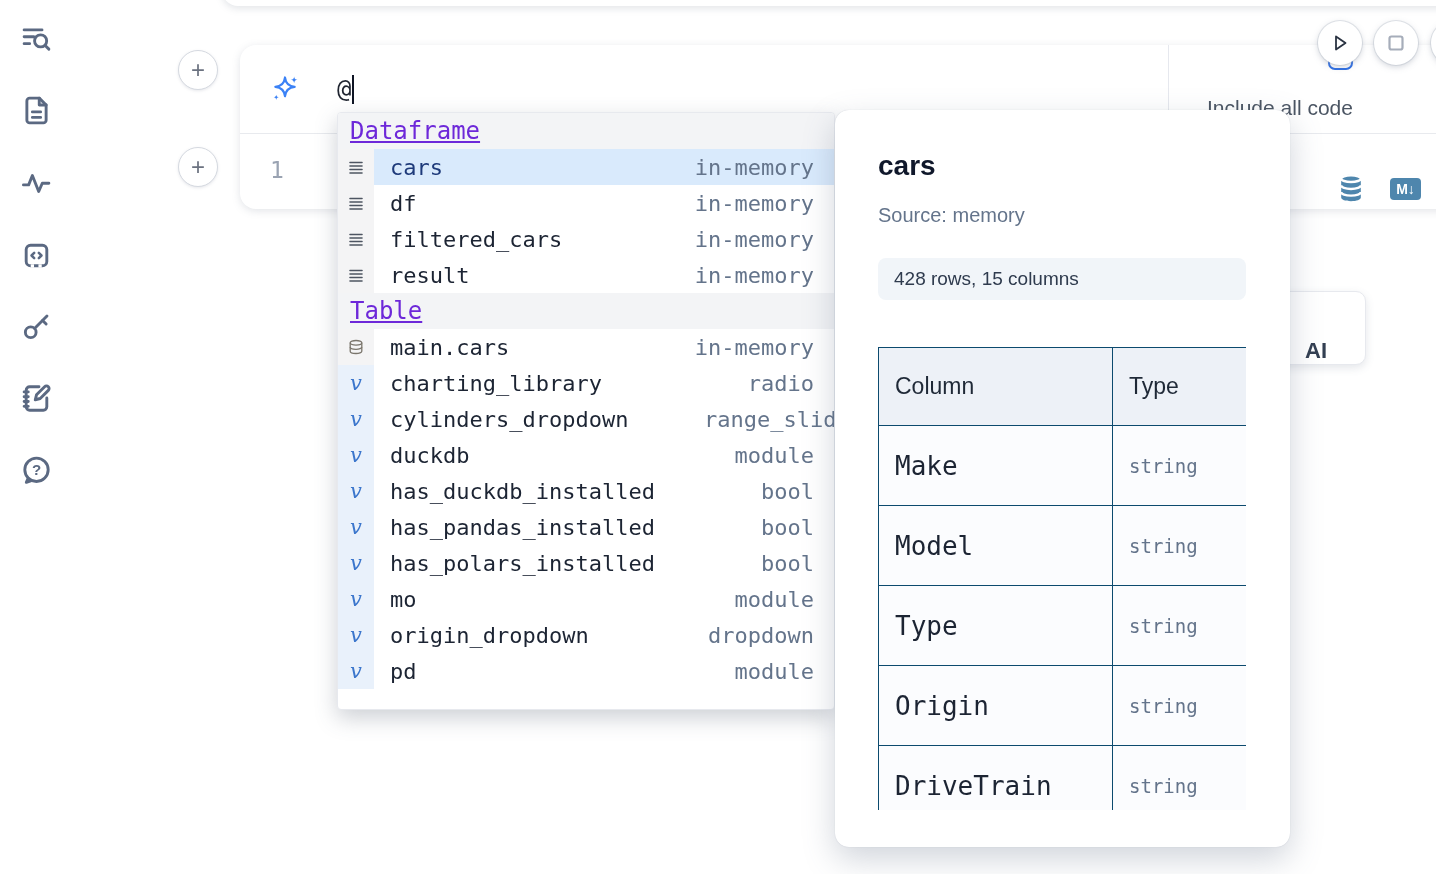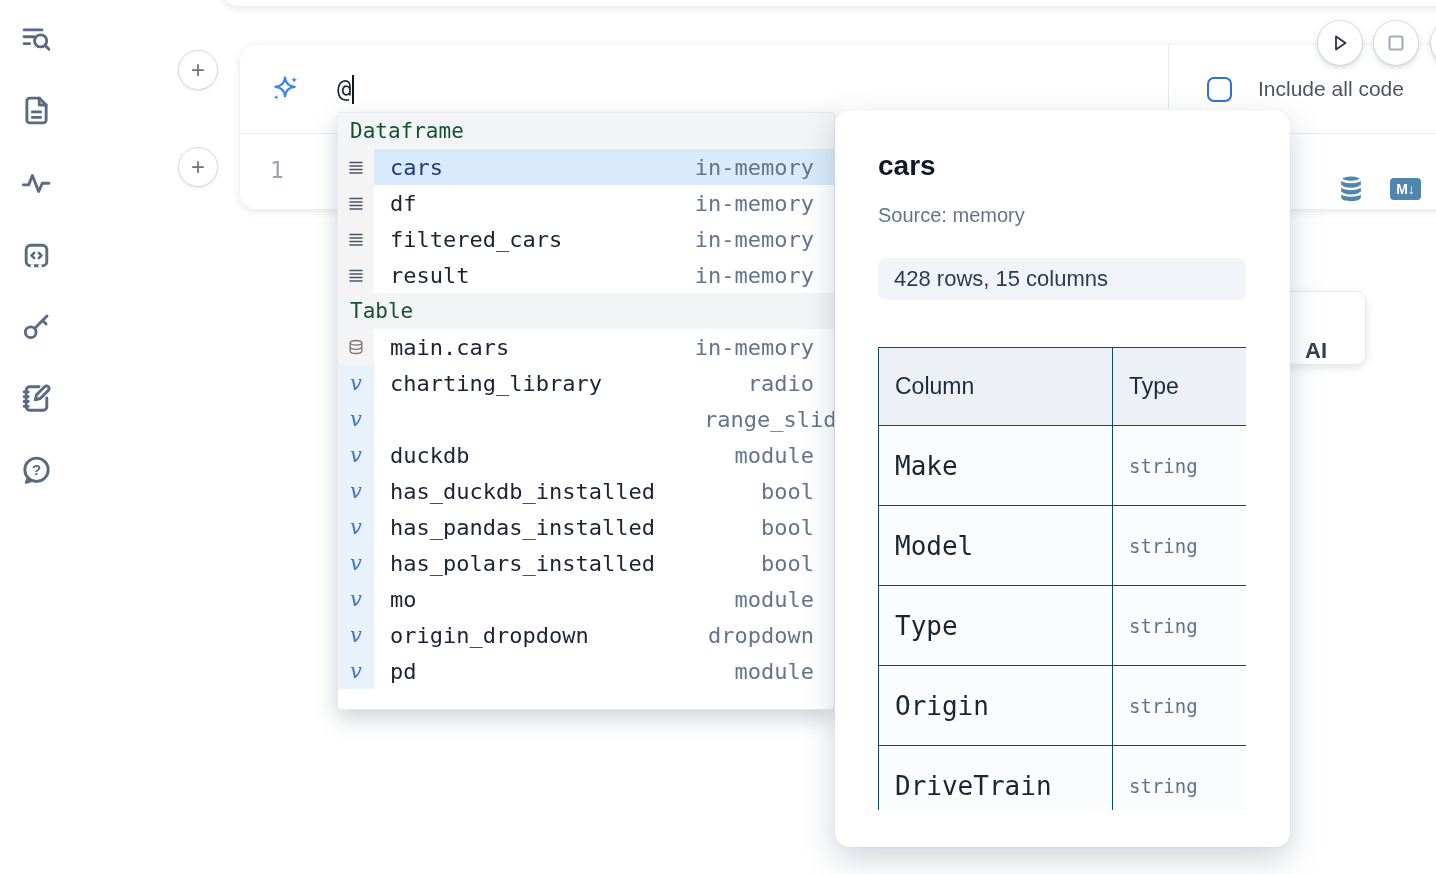--- a/index.html
+++ b/index.html
@@ -17,21 +17,21 @@
 
   
   .cell-card{position:absolute;left:240px;top:45px;width:1220px;height:164px;background:#fff;
              border-radius:16px;box-shadow:0 2px 9px rgba(110,120,140,.20);z-index:2;}
   .ai-row{position:relative;height:88px;}
   .ai-sparkle{position:absolute;left:30px;top:29px;width:30px;height:30px;}
   .ai-value{position:absolute;left:97px;top:0;height:88px;display:flex;align-items:center;
             font-family:"DejaVu Sans Mono",monospace;font-size:24px;color:#1f2430;}
   .caret{display:inline-block;width:2px;height:29px;background:#0f1524;margin-left:1px;}
   .ai-vdiv{position:absolute;left:928px;top:0;height:88px;border-left:1px solid #e6e8ee;}
-  .include-wrap{position:absolute;left:967px;top:0;height:88px;display:flex;align-items:center;gap:26px;}
+  .include-wrap{position:absolute;left:967px;top:0;height:88px;display:flex;align-items:flex-end;gap:26px;flex-direction:column;}
   .checkbox{width:25px;height:25px;border:2px solid var(--checkbox,#2f6fe4);border-radius:7px;
             background:#fff;box-sizing:border-box;cursor:pointer;}
   .include-label{font-size:21px;color:#4b5563;}
   .cell-hdiv{position:absolute;left:0;right:0;top:88px;border-top:1px solid #e8eaee;}
   .code-row{position:absolute;left:0;right:0;top:89px;height:75px;}
   .line-no{position:absolute;left:30px;top:0;height:72px;display:flex;align-items:center;
            font-family:"DejaVu Sans Mono",monospace;font-size:23px;color:#9aa3b2;}
   .db-btn{position:absolute;left:1097px;top:39px;width:28px;height:30px;cursor:pointer;}
   .md-btn{position:absolute;left:1150px;top:44px;width:31px;height:22px;background:var(--steel,#4e86ad);
           border-radius:4px;color:#fff;display:flex;align-items:center;justify-content:center;
@@ -44,43 +44,43 @@
   .plus-btn{position:absolute;width:40px;height:40px;border-radius:50%;background:#fff;z-index:3;
             border:1.5px solid #d5d9e0;box-sizing:border-box;color:#6b7280;display:flex;
             align-items:center;justify-content:center;font-size:24px;font-weight:300;cursor:pointer;
             box-shadow:0 1px 3px rgba(120,130,150,.18);}
 
   
   .completion{position:absolute;left:337px;top:112px;width:498px;height:598px;background:#fff;
               border:1px solid #e7e9ee;box-sizing:border-box;border-radius:4px;overflow:hidden;
               box-shadow:0 8px 22px rgba(75,85,105,.28);z-index:5;
               font-family:"DejaVu Sans Mono",monospace;}
-  .csec{height:36px;display:flex;align-items:center;background:#f3f4f6;color:#14532d;
-        font-size:21px;padding-left:12px;box-sizing:border-box;}
+  .csec{height:36px;display:flex;align-items:center;background:#f3f4f6;color:#6d28d9;
+        font-size:24px;padding-left:12px;box-sizing:border-box;text-decoration:underline;}
   .crow{position:relative;height:36px;display:flex;align-items:center;cursor:pointer;}
   .cgut{width:36px;height:36px;flex:0 0 36px;background:#f4f4f5;display:flex;
         align-items:center;justify-content:center;}
   .cgut.vg{background:#e9f1fb;}
   .cname{padding-left:16px;font-size:22px;color:#1c2433;white-space:nowrap;z-index:1;}
   .ctype{margin-left:auto;padding-right:20px;font-size:22px;color:#64748b;white-space:nowrap;z-index:1;}
   .ctype.clip{position:absolute;left:366px;margin-left:0;padding-right:0;}
   .crow.sel::after{content:"";position:absolute;left:36px;right:0;top:0;bottom:0;
                    background:var(--selection-bg,#d9eafc);}
   .crow.sel .cname{color:#1e3a7a;}
   .vi{font-family:"DejaVu Serif",serif;font-style:italic;font-size:21px;color:#3b76cc;line-height:1;}
 
   
   .popup{position:absolute;left:835px;top:110px;width:455px;height:737px;background:#fff;
          border-radius:14px;box-shadow:0 12px 32px rgba(85,100,125,.28),0 0 1px rgba(85,100,125,.3);
          z-index:6;overflow:hidden;}
   .popup-title{position:absolute;left:43px;top:40px;font-size:28px;font-weight:bold;color:#10182b;}
   .popup-source{position:absolute;left:43px;top:94px;font-size:20px;color:#64748b;}
   .popup-badge{position:absolute;left:43px;top:148px;width:368px;height:42px;background:#f1f5f9;
                border-radius:8px;display:flex;align-items:center;padding-left:16px;
-               box-sizing:border-box;font-size:22px;color:#2f3b4e;}
+               box-sizing:border-box;font-size:19px;color:#2f3b4e;}
   .schema-wrap{position:absolute;left:43px;top:237px;width:368px;height:463px;overflow:hidden;}
   table.schema{border-collapse:collapse;width:368px;table-layout:fixed;}
   table.schema th,table.schema td{border:1px solid #0c4a6e;box-sizing:border-box;}
   table.schema th{height:78px;background:#edf1f7;text-align:left;padding-left:16px;
                   font-size:23px;font-weight:normal;color:#1f2937;font-family:"Liberation Sans",sans-serif;}
   table.schema td{height:80px;background:#fbfcfe;padding-left:16px;}
   td.pname{font-family:"DejaVu Sans Mono",monospace;font-size:26px;color:#1c2433;}
   td.ptype{font-family:"DejaVu Sans Mono",monospace;font-size:19px;color:#64748b;}
   .col-name{width:234px;}  .col-type{width:134px;}
 
@@ -250,20 +250,21 @@
         <span class="cgut vg">
           <i class="vi">v</i>
         </span>
         <span class="cname">charting_library</span>
         <span class="ctype">radio</span>
       </div>
       <div class="crow">
         <span class="cgut vg">
           <i class="vi">v</i>
         </span>
+        <span class="cname">cylinders_dropdown</span>
         <span class="ctype clip">range_slider</span>
       </div>
       <div class="crow">
         <span class="cgut vg">
           <i class="vi">v</i>
         </span>
         <span class="cname">duckdb</span>
         <span class="ctype">module</span>
       </div>
       <div class="crow">

